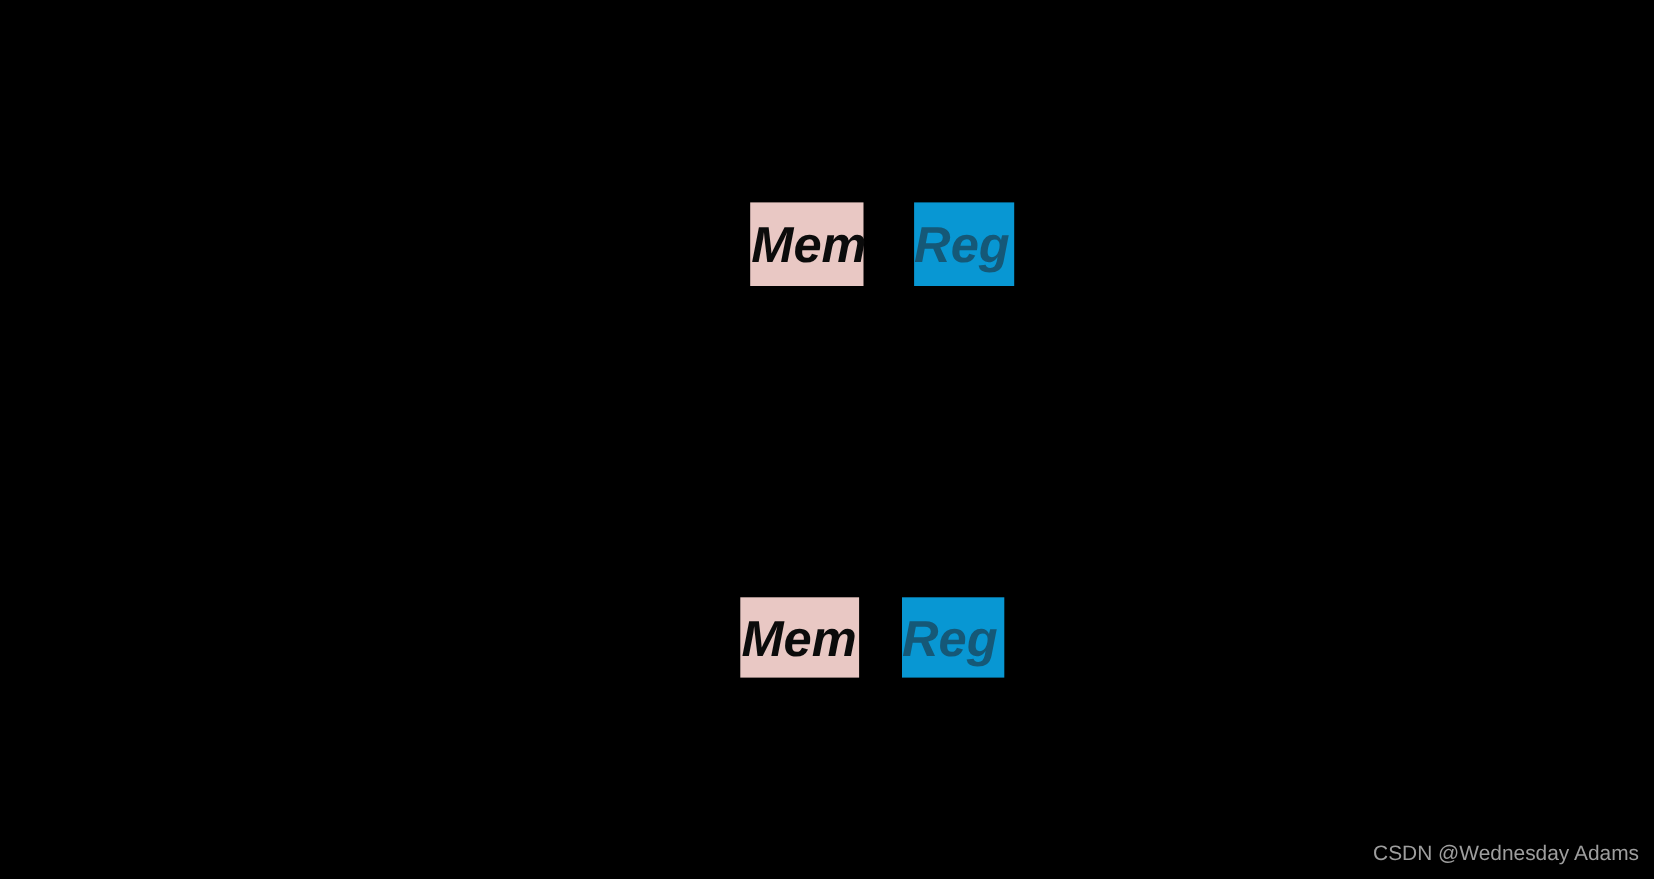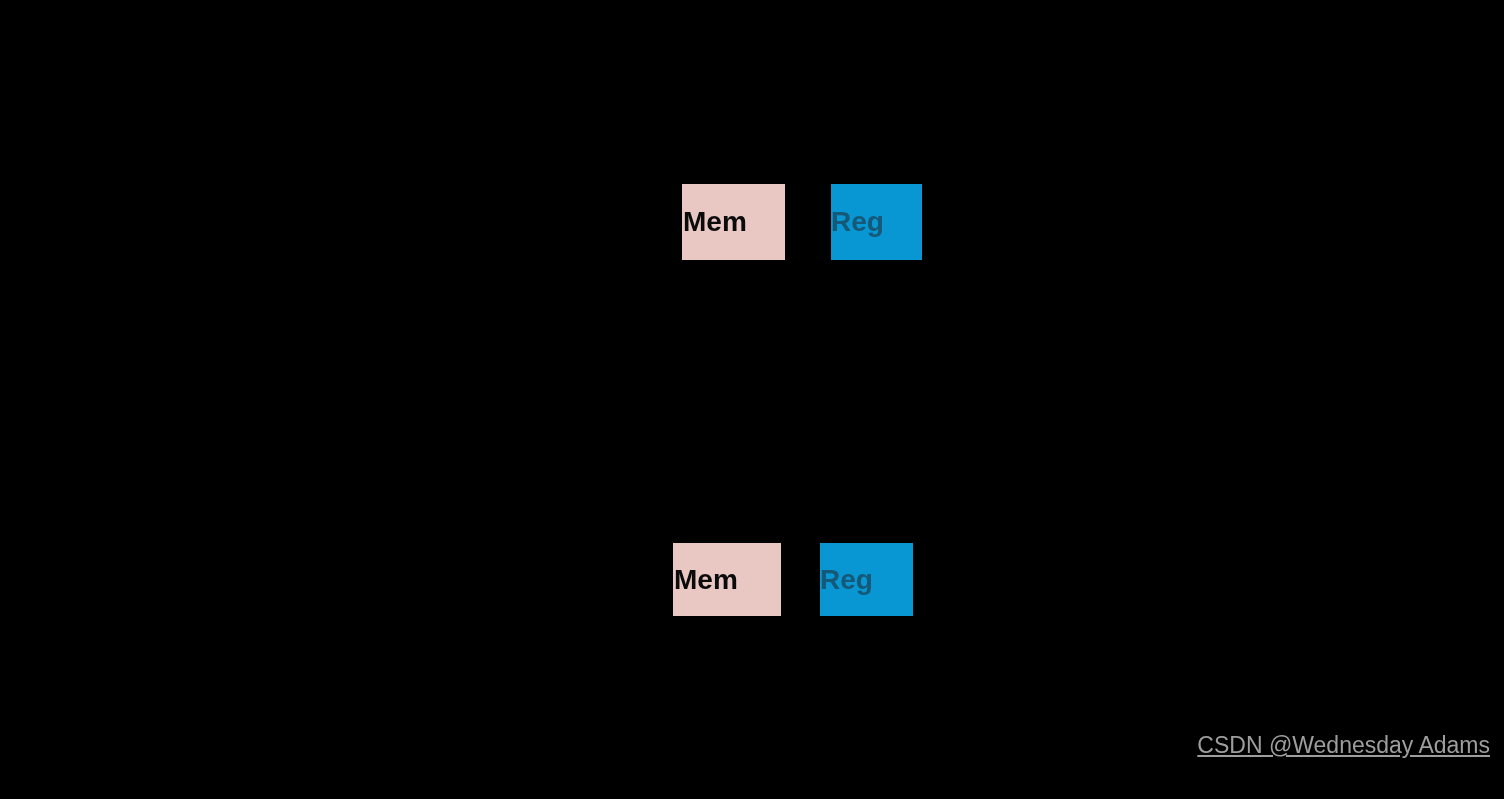--- a/index.html
+++ b/index.html
@@ -19,45 +19,45 @@
     inset: 0;
   }
   .node {
     position: absolute;
     display: flex;
     align-items: center;
     overflow: visible;
   }
   .node .label {
     font-weight: bold;
-    font-size: 28px;
+    font-size: 46px;
     line-height: 1;
     white-space: nowrap;
     letter-spacing: 0;
+    font-style: italic;
   }
   .node.mem .label {
     padding-left: 1px;
   }
   .node.reg {
   }
   
   #mem-top  { left: 682px; top: 184px; width: 103px; height: 76px; }
   #reg-top  { left: 831px; top: 184px; width: 91px;  height: 76px; }
   
   #mem-bot  { left: 673px; top: 543px; width: 108px; height: 73px; }
   #reg-bot  { left: 820px; top: 543px; width: 93px;  height: 73px; }
 
   .watermark {
     position: absolute;
     right: 14px;
-    top: 732px;
-    font-size: 23px;
+    top: 766px;
+    font-size: 19px;
     line-height: 1.2;
     white-space: nowrap;
-    text-decoration: underline;
   }
 </style>
 </head>
 <body style="background: rgb(0, 0, 0);">
 
 <div class="stage">
 
   <div class="node mem" id="mem-top" style="background: rgb(233, 200, 196);">
     <span class="label" style="color: rgb(11, 11, 11);">Mem</span>
   </div>

